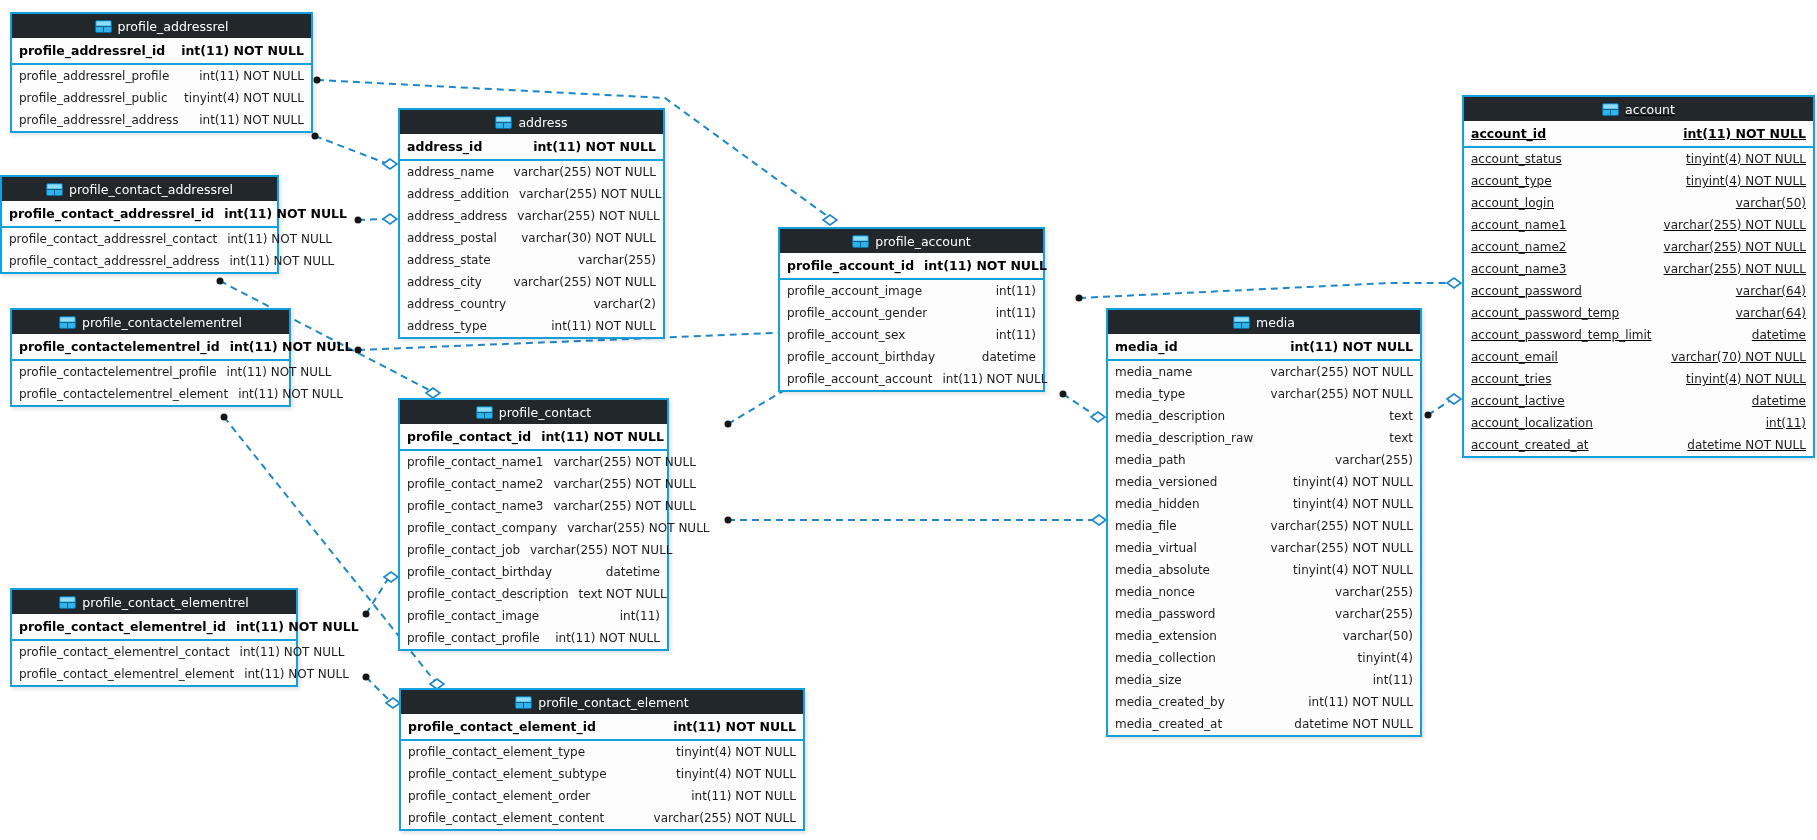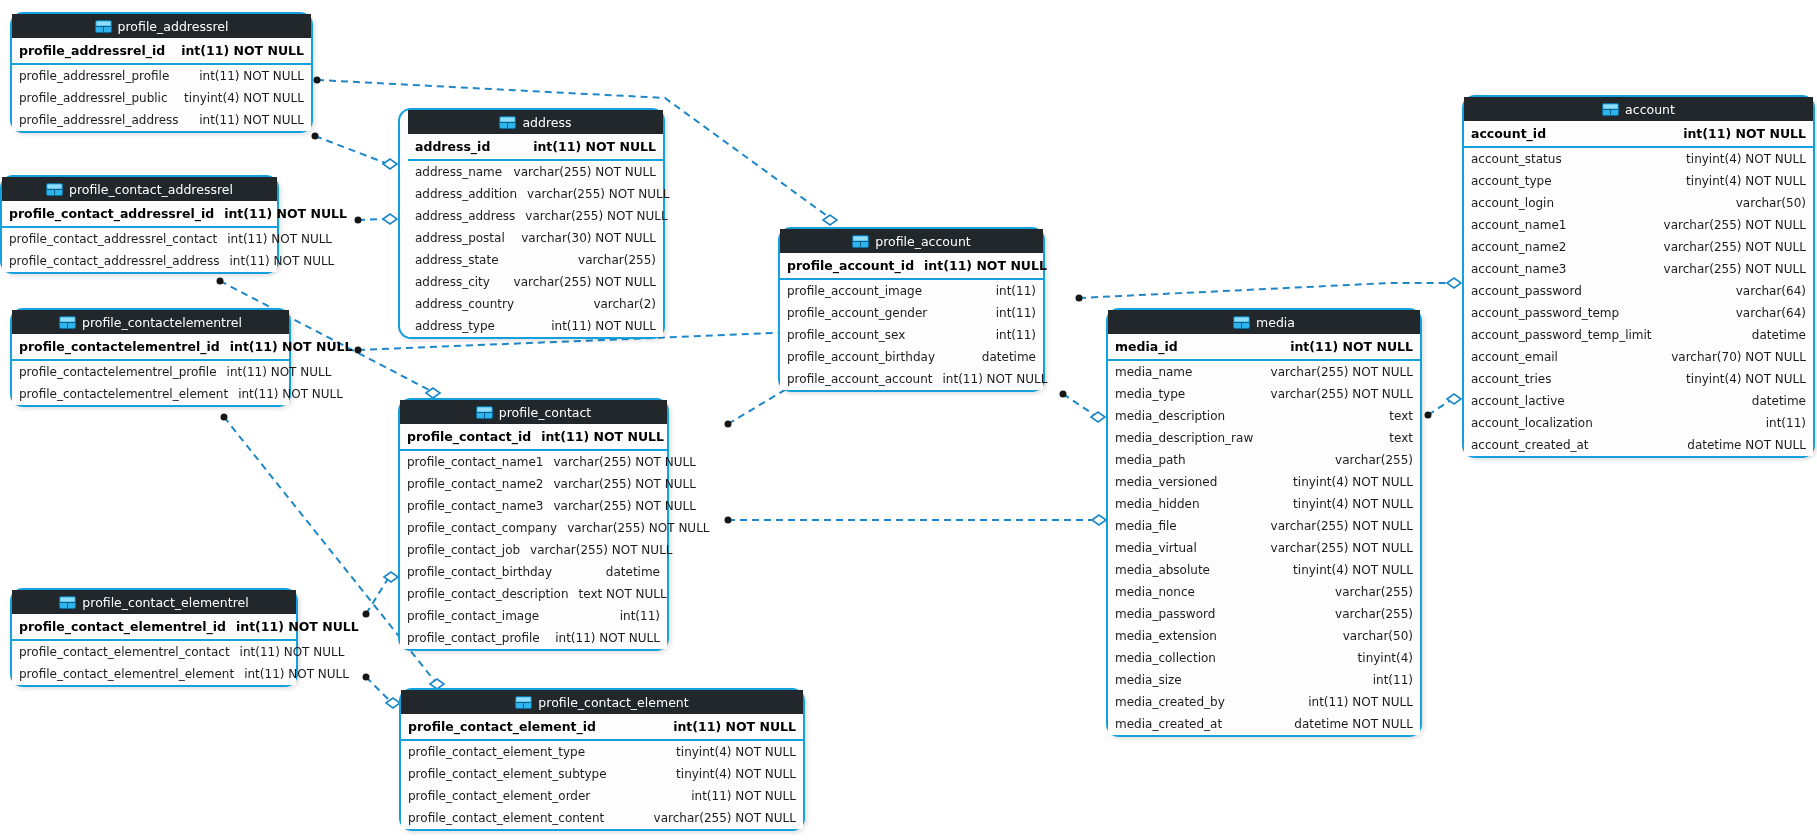--- a/index.html
+++ b/index.html
@@ -8,21 +8,21 @@
     width:1817px;height:840px;
     background:#ffffff;
     font-family:"DejaVu Sans","Liberation Sans",sans-serif;
     overflow:hidden;
   }
   #wires{position:absolute;left:0;top:0;z-index:1;}
   .er-table{
     position:absolute;
     box-sizing:border-box;
     border:2px solid #14a0dd;
-    border-radius:13px;
+    border-radius:0;
     background:#fdfdfd;
     box-shadow:2px 2px 4px rgba(0,0,0,0.13);
     z-index:2;
   }
   .er-header{
     box-sizing:border-box;
     height:24px;
     background:#21272b;
     color:#ffffff;
     display:flex;align-items:center;justify-content:center;
@@ -202,21 +202,21 @@
       </div>
       <div class="er-row">
         <span class="er-col-name">profile_contact_elementrel_contact</span>
         <span class="er-col-type">int(11) NOT NULL</span>
       </div>
       <div class="er-row">
         <span class="er-col-name">profile_contact_elementrel_element</span>
         <span class="er-col-type">int(11) NOT NULL</span>
       </div>
     </div>
-    <div class="er-table" style="left: 398px; top: 108px; width: 267px; padding-left: 8px;">
+    <div class="er-table" style="left: 398px; top: 108px; width: 267px;">
       <div class="er-header">
         <span class="tbl-icon">
           <svg width="17" height="13" viewBox="0 0 17 13">
             <rect x="0.5" y="0.5" width="16" height="12" rx="1.5" fill="#2eb4ec" stroke="#0e6f9e"></rect>
             <rect x="1.5" y="1.5" width="14" height="4" fill="#8edcf7"></rect>
             <line x1="1" y1="6.5" x2="16" y2="6.5" stroke="#0d5e87"></line>
             <line x1="8.5" y1="6.5" x2="8.5" y2="12" stroke="#0d5e87"></line>
           </svg>
         </span>
         <span>address</span>
@@ -459,21 +459,21 @@
       </div>
       <div class="er-row">
         <span class="er-col-name">media_created_by</span>
         <span class="er-col-type">int(11) NOT NULL</span>
       </div>
       <div class="er-row">
         <span class="er-col-name">media_created_at</span>
         <span class="er-col-type">datetime NOT NULL</span>
       </div>
     </div>
-    <div class="er-table" style="left: 1462px; top: 95px; width: 353px;">
+    <div class="er-table" style="left: 1462px; top: 95px; width: 353px; text-decoration: underline;">
       <div class="er-header">
         <span class="tbl-icon">
           <svg width="17" height="13" viewBox="0 0 17 13">
             <rect x="0.5" y="0.5" width="16" height="12" rx="1.5" fill="#2eb4ec" stroke="#0e6f9e"></rect>
             <rect x="1.5" y="1.5" width="14" height="4" fill="#8edcf7"></rect>
             <line x1="1" y1="6.5" x2="16" y2="6.5" stroke="#0d5e87"></line>
             <line x1="8.5" y1="6.5" x2="8.5" y2="12" stroke="#0d5e87"></line>
           </svg>
         </span>
         <span>account</span>

